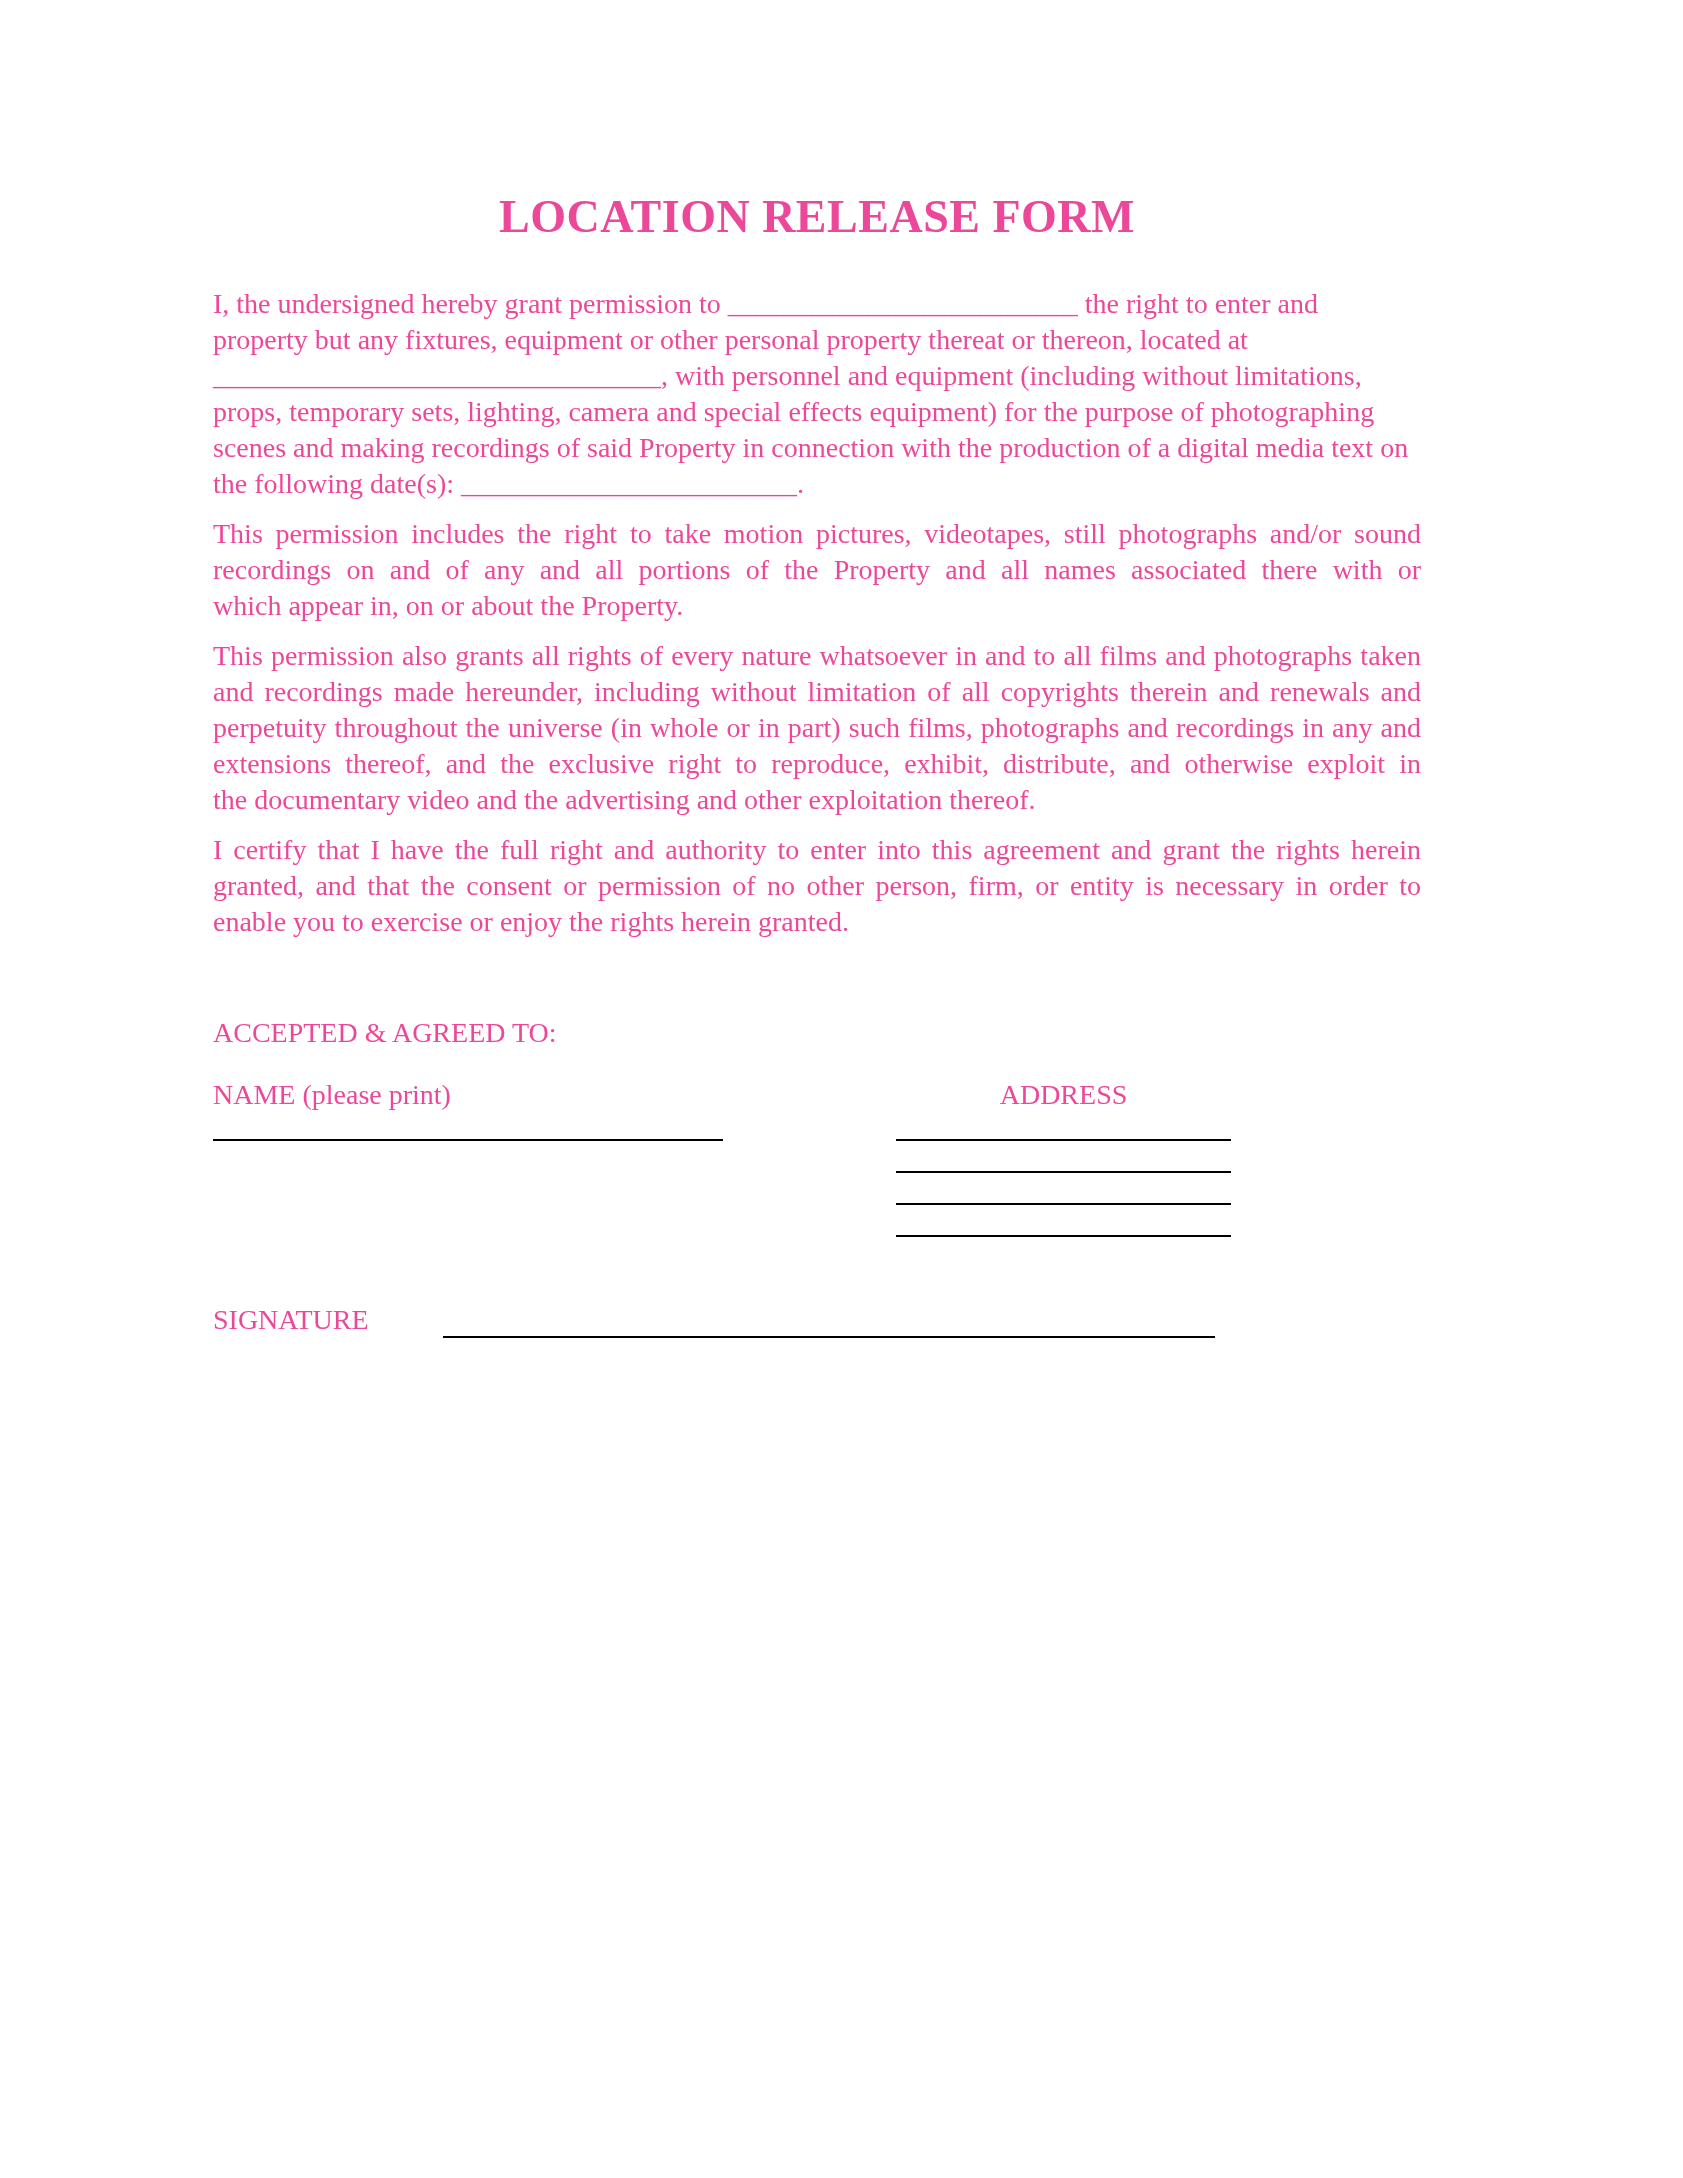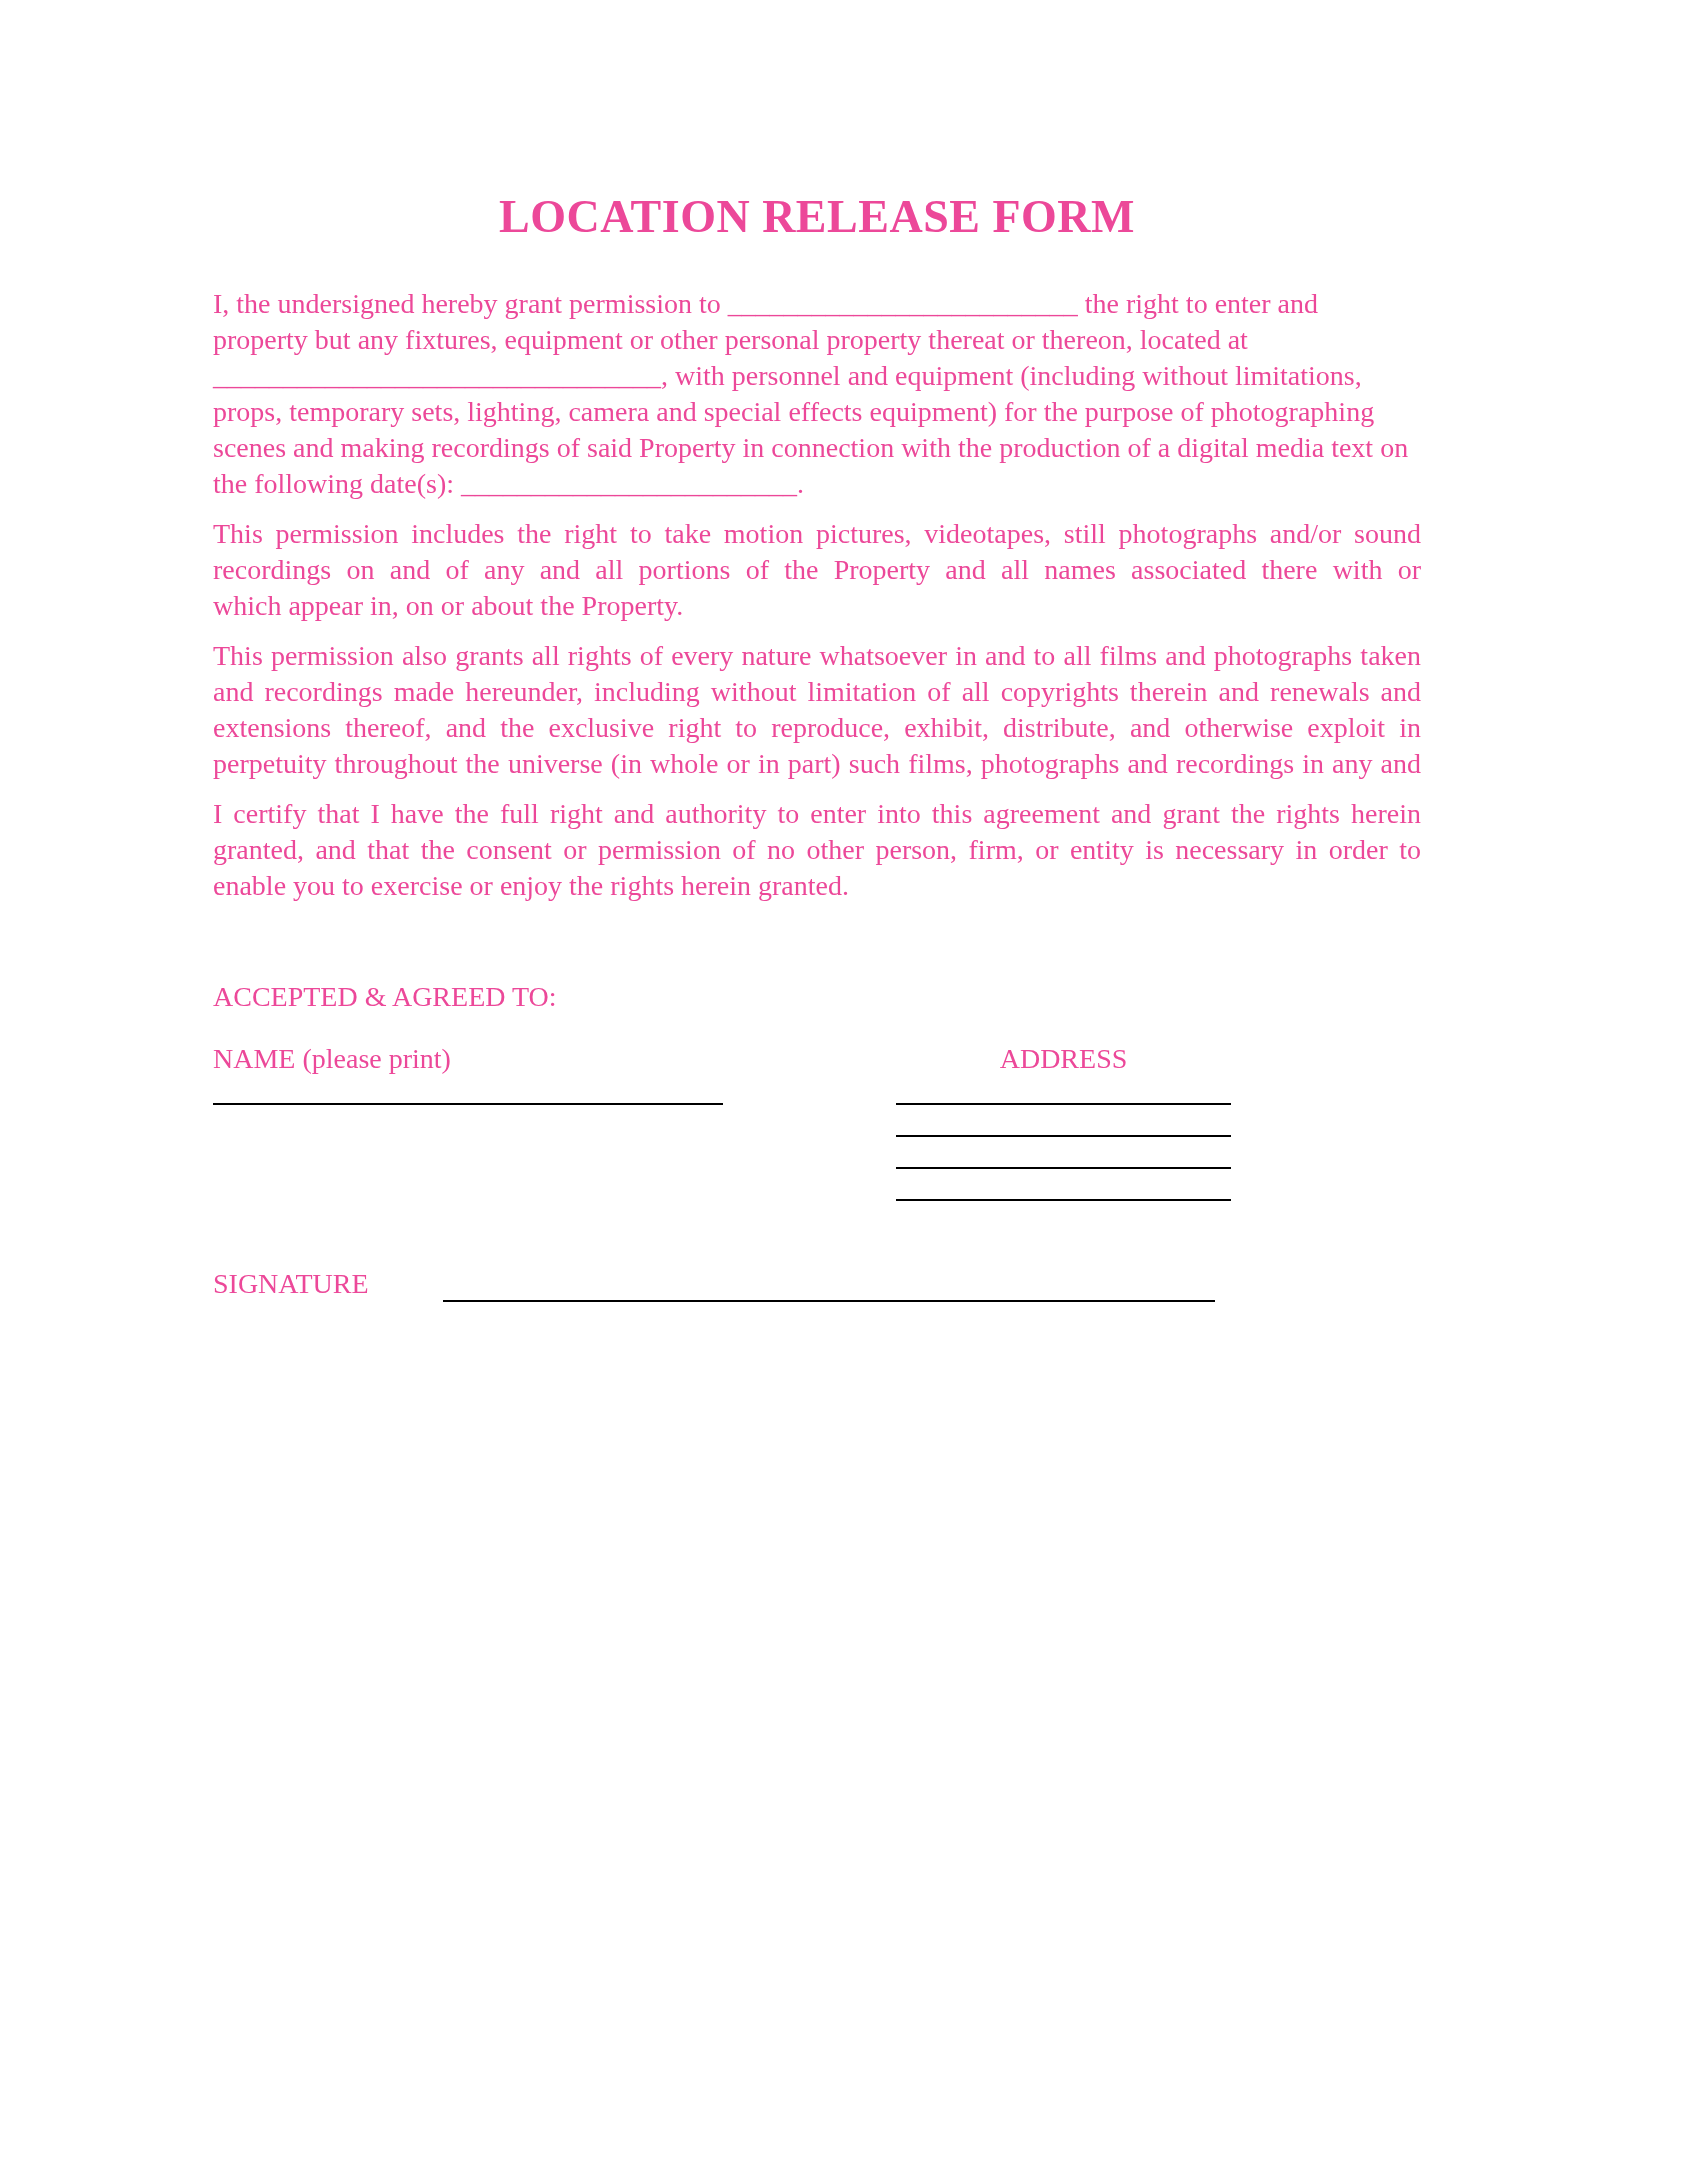--- a/index.html
+++ b/index.html
@@ -113,22 +113,23 @@
 
   <div class="para just">
     <span class="ln">This permission includes the right to take motion pictures, videotapes, still photographs and/or sound</span>
     <span class="ln">recordings on and of any and all portions of the Property and all names associated there with or</span>
     <span class="ln last">which appear in, on or about the Property.</span>
   </div>
 
   <div class="para just">
     <span class="ln">This permission also grants all rights of every nature whatsoever in and to all films and photographs taken</span>
     <span class="ln">and recordings made hereunder, including without limitation of all copyrights therein and renewals and</span>
+    <span class="ln">perpetuity throughout the universe (in whole or in part) such films, photographs and recordings in any and</span>
     <span class="ln">extensions thereof, and the exclusive right to reproduce, exhibit, distribute, and otherwise exploit in</span>
-    <span class="ln">perpetuity throughout the universe (in whole or in part) such films, photographs and recordings in any and</span>
+    <span class="ln last">the documentary video and the advertising and other exploitation thereof.</span>
   </div>
 
   <div class="para just">
     <span class="ln">I certify that I have the full right and authority to enter into this agreement and grant the rights herein</span>
     <span class="ln">granted, and that the consent or permission of no other person, firm, or entity is necessary in order to</span>
     <span class="ln last">enable you to exercise or enjoy the rights herein granted.</span>
   </div>
 
   <div class="accepted">ACCEPTED &amp; AGREED TO:</div>
 

